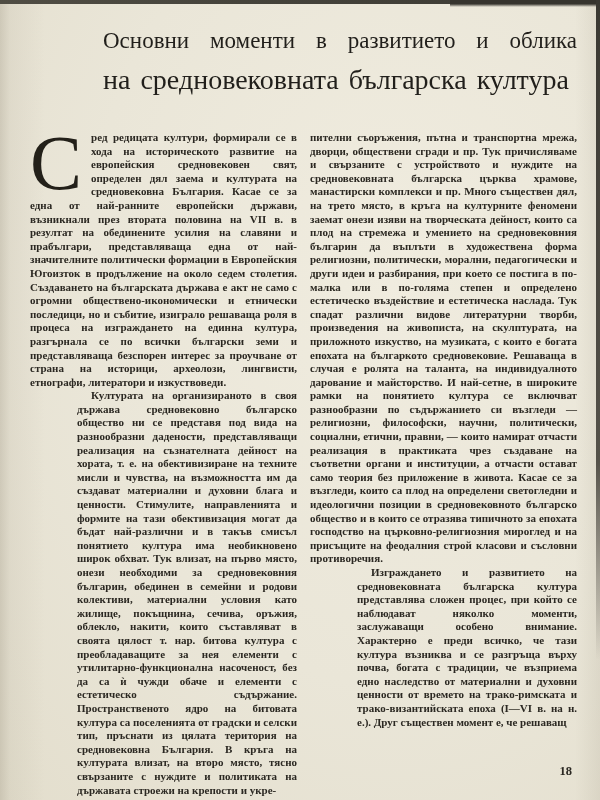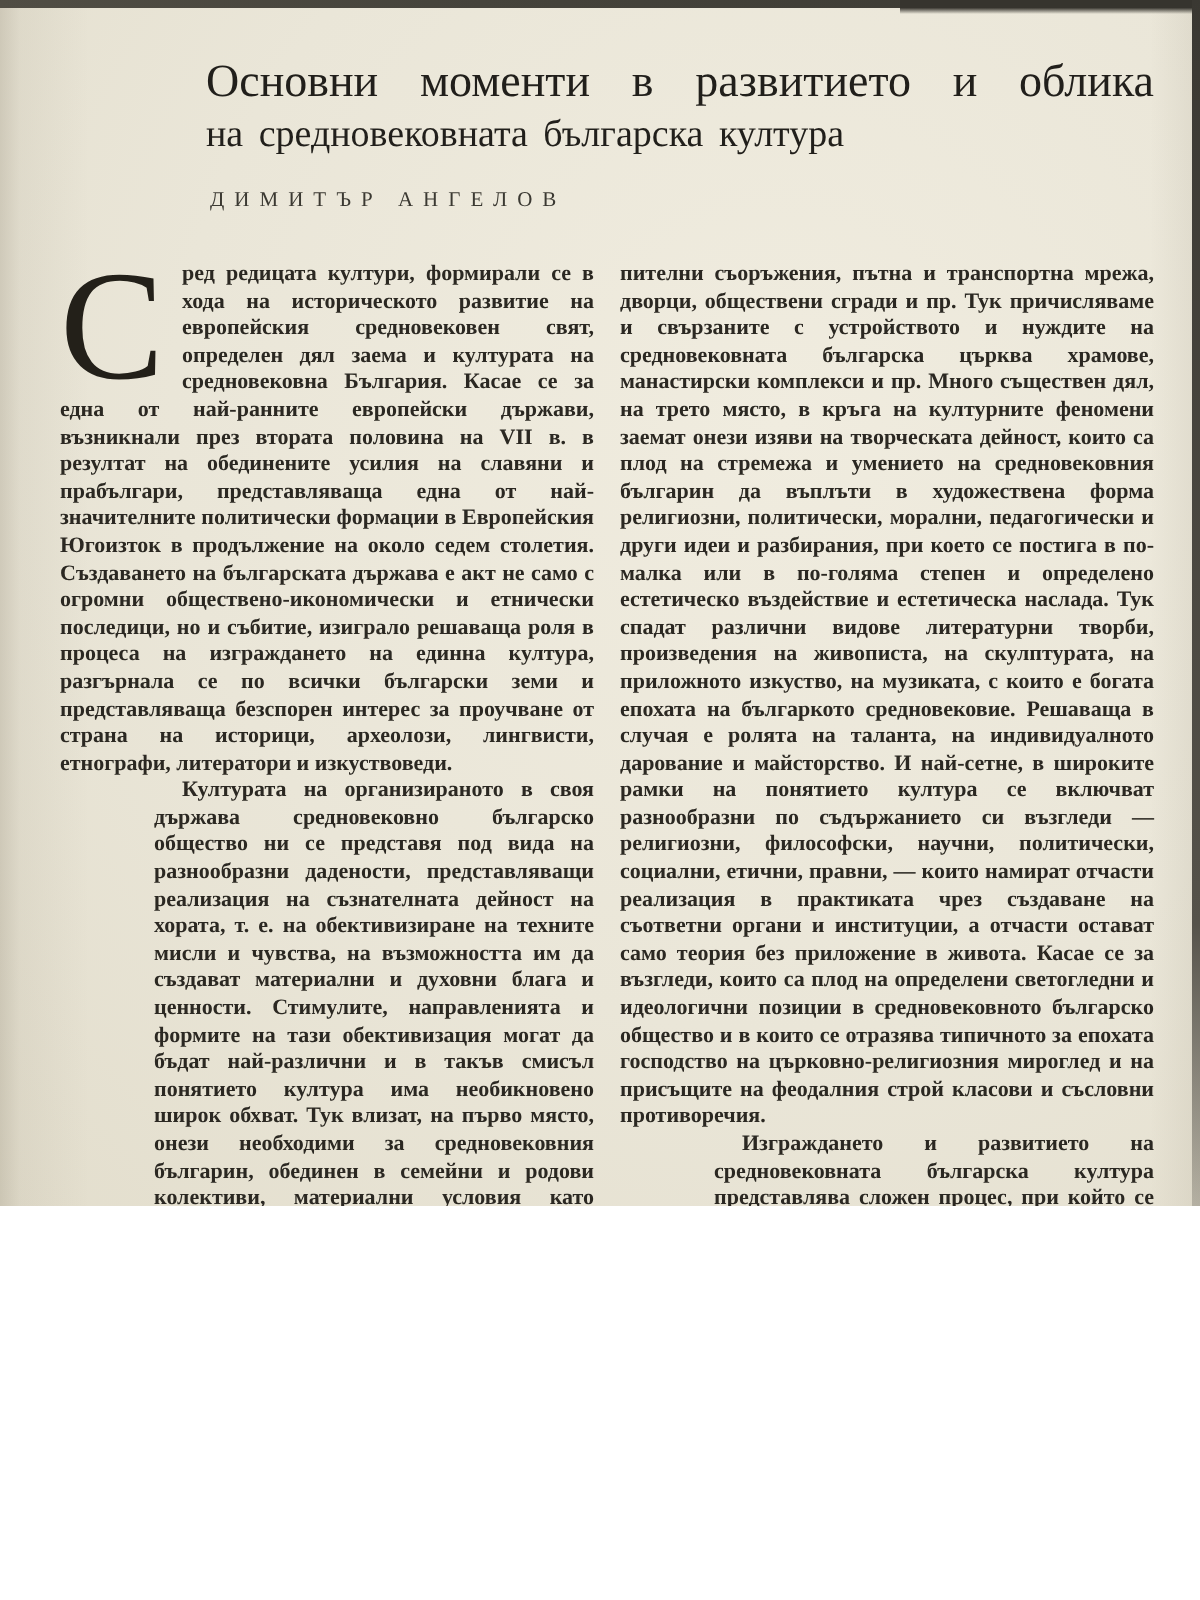--- a/index.html
+++ b/index.html
@@ -1,21 +1,21 @@
 <!DOCTYPE html>
 <html lang="bg"><head>
 <meta charset="utf-8">
 <style>
   html, body { margin: 0; padding: 0; }
   body { width: 600px; height: 800px; overflow: hidden; }
 
   .paper {
     position: relative;
     width: 600px;
-    height: 603px;
+    height: 800px;
     overflow: hidden;
     font-family: "Liberation Serif", "DejaVu Serif", serif;
     background:
       linear-gradient(90deg, rgba(110,100,80,0.20) 0px, rgba(110,100,80,0.07) 10px, rgba(110,100,80,0.0) 45px),
       linear-gradient(270deg, rgba(110,100,80,0.10) 0px, rgba(110,100,80,0.0) 25px),
       radial-gradient(ellipse at 65% 35%, #f0ecdf 0%, #eae6d8 55%, #e3decd 100%);
   }
 
   
   .edge-top {
@@ -34,22 +34,23 @@
   .title-block {
     position: absolute; left: 103px; top: 27px; width: 474px;
     color: #211f1b;
   }
   .title-line1 {
     font-size: 23px; line-height: 27px; font-weight: 400;
     text-align: justify; text-align-last: justify;
     white-space: nowrap; word-spacing: 6px;
   }
   .title-line2 {
-    font-size: 19px; line-height: 27px; font-weight: 400;
+    font-size: 28px; line-height: 27px; font-weight: 400;
     word-spacing: 3px;
+    margin-top: 12px;
   }
 
   .author {
     position: absolute; left: 105px; top: 95px;
     font-size: 10.5px; letter-spacing: 5px; color: #3b3932; font-weight: 400;
   }
 
   .columns {
     position: absolute; left: 30px; top: 131px; width: 547px;
     display: flex; gap: 13px;
@@ -82,21 +83,20 @@
 
   <div class="edge-top"></div>
   <div class="edge-top-right"></div>
   <div class="edge-right"></div>
 
   <header class="title-block">
     <div class="title-line1">Основни моменти в развитието и облика</div>
     <div class="title-line2">на средновековната българска култура</div>
   </header>
 
-  <div class="author">ДИМИТЪР АНГЕЛОВ</div>
 
   <main class="columns">
     <div class="col">
       <p><span class="dropcap">С</span><span>ред редицата култури, формирали се в хода на историческото развитие на европейския средновековен свят, определен дял заема и културата на средновековна България. Касае се за една от най-ранните европейски държави, възникнали през втората половина на VII в. в резултат на обединените усилия на славяни и прабългари, представляваща една от най-значителните политически формации в Европейския Югоизток в продължение на около седем столетия. Създаването на българската държава е акт не само с огромни обществено-икономически и етнически последици, но и събитие, изиграло решаваща роля в процеса на изграждането на единна култура, разгърнала се по всички български земи и представляваща безспорен интерес за проучване от страна на историци, археолози, лингвисти, етнографи, литератори и изкуствоведи.</span></p>
       <p class="indented"><span>Културата на организираното в своя държава средновековно българско общество ни се представя под вида на разнообразни дадености, представляващи реализация на съзнателната дейност на хората, т. е. на обективизиране на техните мисли и чувства, на възможността им да създават материални и духовни блага и ценности. Стимулите, направленията и формите на тази обективизация могат да бъдат най-различни и в такъв смисъл понятието култура има необикновено широк обхват. Тук влизат, на първо място, онези необходими за средновековния българин, обединен в семейни и родови колективи, материални условия като жилище, покъщнина, сечива, оръжия, облекло, накити, които съставляват в своята цялост т. нар. битова култура с преобладаващите за нея елементи с утилитарно-функционална насоченост, без да са ѝ чужди обаче и елементи с естетическо съдържание. Пространственото ядро на битовата култура са поселенията от градски и селски тип, пръснати из цялата територия на средновековна България. В кръга на културата влизат, на второ място, тясно свързаните с нуждите и политиката на държавата строежи на крепости и укре-</span></p>
     </div>
     <div class="col">
       <p><span>пителни съоръжения, пътна и транспортна мрежа, дворци, обществени сгради и пр. Тук причисляваме и свързаните с устройството и нуждите на средновековната българска църква храмове, манастирски комплекси и пр. Много съществен дял, на трето място, в кръга на културните феномени заемат онези изяви на творческата дейност, които са плод на стремежа и умението на средновековния българин да въплъти в художествена форма религиозни, политически, морални, педагогически и други идеи и разбирания, при което се постига в по-малка или в по-голяма степен и определено естетическо въздействие и естетическа наслада. Тук спадат различни видове литературни творби, произведения на живописта, на скулптурата, на приложното изкуство, на музиката, с които е богата епохата на българкото средновековие. Решаваща в случая е ролята на таланта, на индивидуалното дарование и майсторство. И най-сетне, в широките рамки на понятието култура се включват разнообразни по съдържанието си възгледи — религиозни, философски, научни, политически, социални, етични, правни, — които намират отчасти реализация в практиката чрез създаване на съответни органи и институции, а отчасти остават само теория без приложение в живота. Касае се за възгледи, които са плод на определени светогледни и идеологични позиции в средновековното българско общество и в които се отразява типичното за епохата господство на църковно-религиозния мироглед и на присъщите на феодалния строй класови и съсловни противоречия.</span></p>
       <p class="indented"><span>Изграждането и развитието на средновековната българска култура представлява сложен процес, при който се наблюдават няколко моменти, заслужаващи особено внимание. Характерно е преди всичко, че тази култура възниква и се разгръща върху почва, богата с традиции, че възприема едно наследство от материални и духовни ценности от времето на трако-римската и трако-византийската епоха (I—VI в. на н. е.). Друг съществен момент е, че решаващ</span></p>
     </div>

